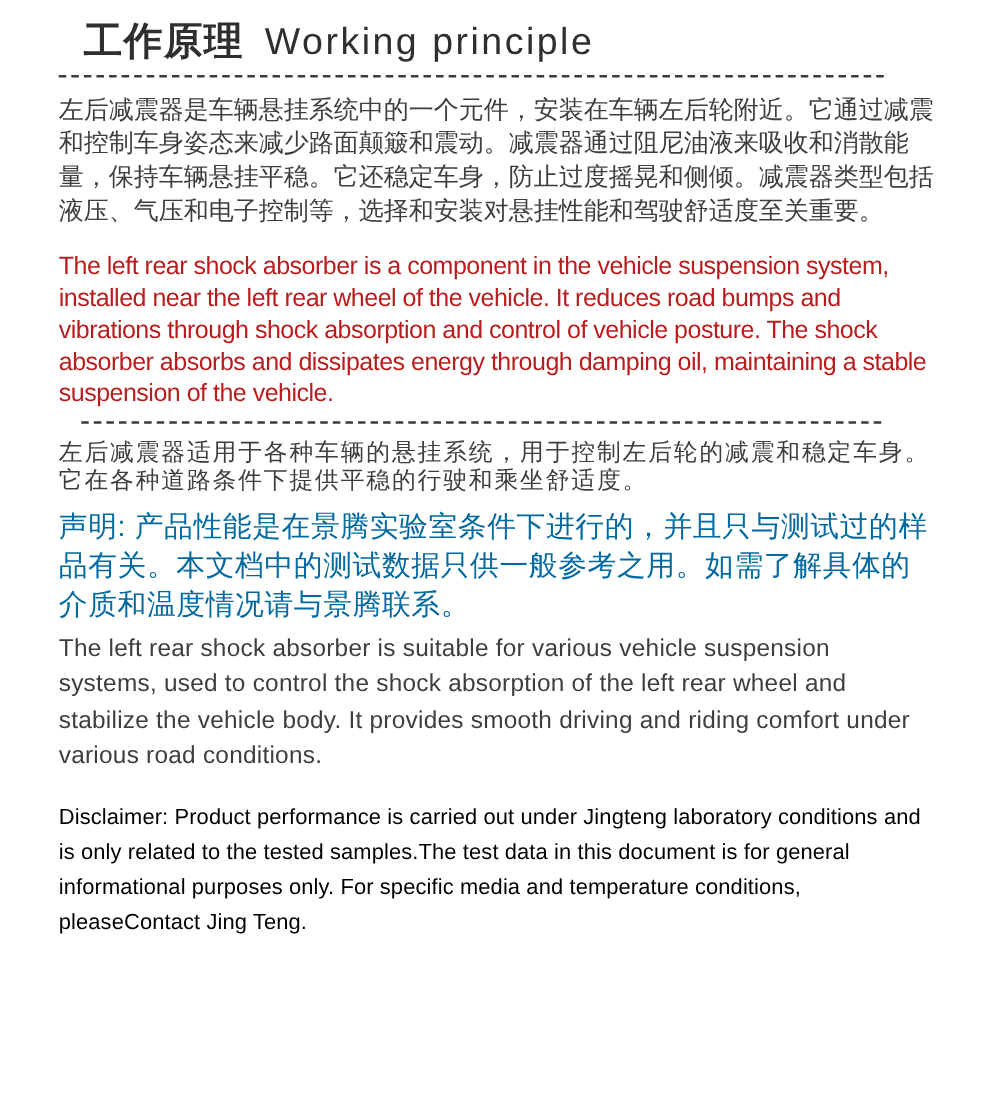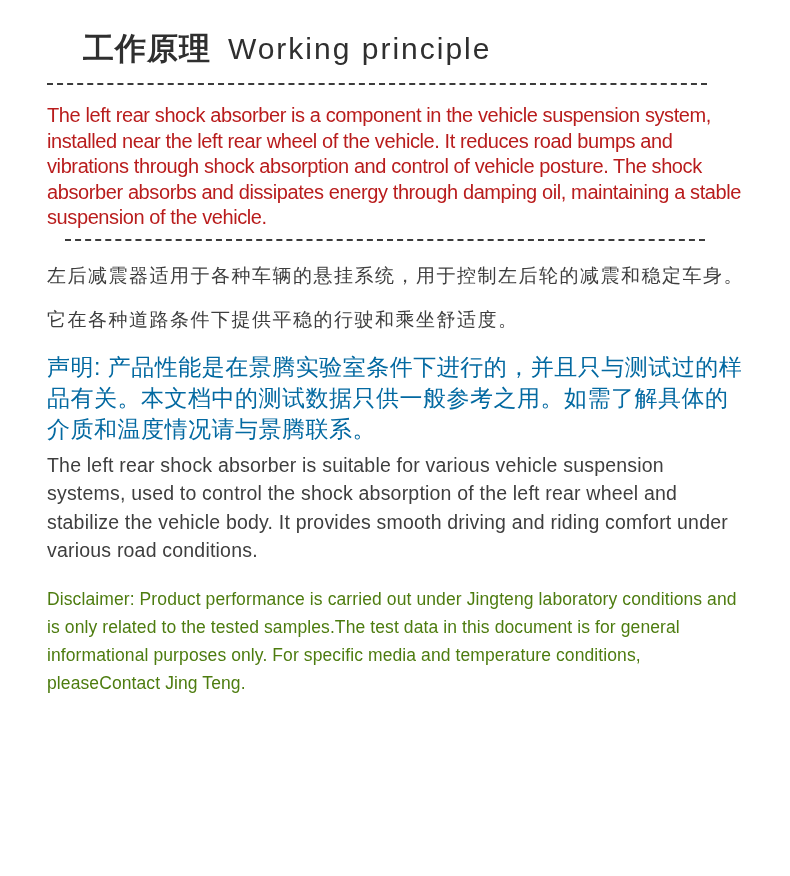--- a/index.html
+++ b/index.html
@@ -15,21 +15,21 @@
     overflow: hidden;
   }
   .page {
     box-sizing: border-box;
     width: 790px;
     height: 876px;
     padding: 14px 45px 0 47px;
     background: #ffffff;
   }
   .heading {
-    margin: 16px;
+    margin: 0;
     padding-left: 20px;
     line-height: 36px;
     color: #2f2f2f;
     white-space: nowrap;
   }
   .h-zh {
     font-weight: 700;
     font-size: 31px;
     letter-spacing: 1px;
   }
@@ -60,21 +60,21 @@
     font-size: 20px;
     line-height: 25.5px;
     letter-spacing: -0.4px;
     color: #b91c1c;
     width: 700px;
   }
   .section-2 .heading { margin-top: 28px; }
   .p-zh-2 {
     margin-top: 13px;
     font-size: 19px;
-    line-height: 44px;
+    line-height: 22px;
     letter-spacing: 1.5px;
     color: #3e3e3e;
     width: 700px;
   }
   .p-decl {
     margin-top: 10px;
     font-size: 23px;
     line-height: 31px;
     letter-spacing: 0.5px;
     color: #0369a1;
@@ -86,35 +86,36 @@
     line-height: 28.5px;
     letter-spacing: 0.2px;
     color: #3e3e3e;
     width: 700px;
   }
   .p-disc {
     margin-top: 20px;
     font-size: 17.5px;
     line-height: 28px;
     letter-spacing: 0.1px;
-    color: #4d7c0f;
+    color: #000000;
     width: 700px;
   }
 </style>
 </head>
 <body>
 
 <div class="page">
 
   <section class="section-1">
     <h1 class="heading">
       <span class="h-zh">工作原理</span>
       <span class="h-en">Working principle</span>
     </h1>
     <div class="rule rule-1"></div>
+    <p class="p-zh-1">左后减震器是车辆悬挂系统中的一个元件，安装在车辆左后轮附近。它通过减震和控制车身姿态来减少路面颠簸和震动。减震器通过阻尼油液来吸收和消散能量，保持车辆悬挂平稳。它还稳定车身，防止过度摇晃和侧倾。减震器类型包括液压、气压和电子控制等，选择和安装对悬挂性能和驾驶舒适度至关重要。</p>
     <p class="p-en-1">The left rear shock absorber is a component in the vehicle suspension system, installed near the left rear wheel of the vehicle. It reduces road bumps and vibrations through shock absorption and control of vehicle posture. The shock absorber absorbs and dissipates energy through damping oil, maintaining a stable suspension of the vehicle.</p>
   </section>
 
   <section class="section-2">
     <div class="rule rule-2"></div>
     <p class="p-zh-2">左后减震器适用于各种车辆的悬挂系统，用于控制左后轮的减震和稳定车身。它在各种道路条件下提供平稳的行驶和乘坐舒适度。</p>
     <p class="p-decl">声明: 产品性能是在景腾实验室条件下进行的，并且只与测试过的样品有关。本文档中的测试数据只供一般参考之用。如需了解具体的介质和温度情况请与景腾联系。</p>
     <p class="p-en-2">The left rear shock absorber is suitable for various vehicle suspension systems, used to control the shock absorption of the left rear wheel and stabilize the vehicle body. It provides smooth driving and riding comfort under various road conditions.</p>
     <p class="p-disc">Disclaimer: Product performance is carried out under Jingteng laboratory conditions and is only related to the tested samples.The test data in this document is for general informational purposes only. For specific media and temperature conditions, pleaseContact Jing Teng.</p>
   </section>

